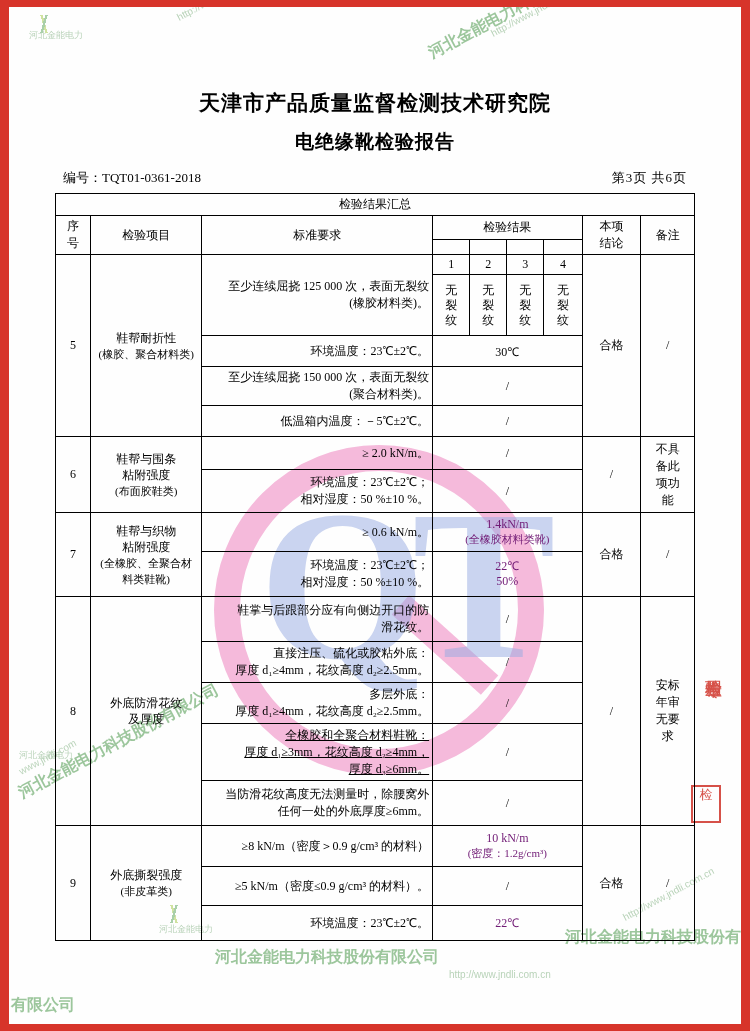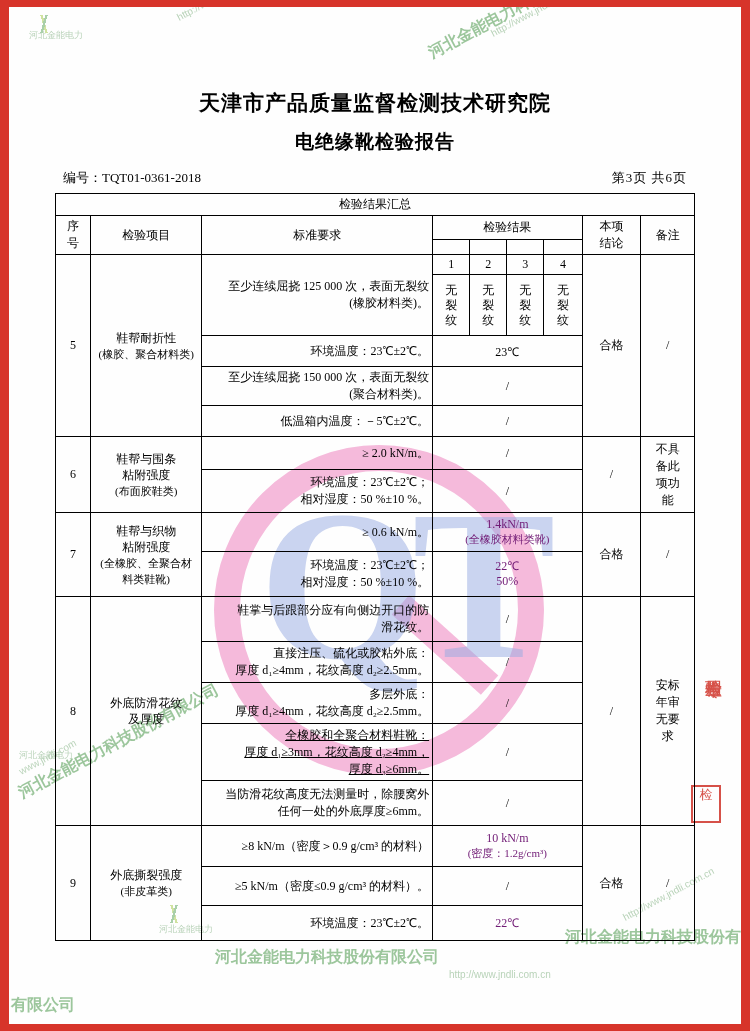--- a/index.html
+++ b/index.html
@@ -245,21 +245,21 @@
         <td class="c-center" rowspan="5">/</td>
       </tr>
       <tr>
         <td class="c-center vtxt" style="height:56px;">无<br>裂<br>纹</td>
         <td class="c-center vtxt">无<br>裂<br>纹</td>
         <td class="c-center vtxt">无<br>裂<br>纹</td>
         <td class="c-center vtxt">无<br>裂<br>纹</td>
       </tr>
       <tr>
         <td class="req" style="height:26px;">环境温度：23℃±2℃。</td>
-        <td class="c-center" colspan="4">23℃</td>
+        <td class="c-center" colspan="4">30℃</td>
       </tr>
       <tr>
         <td class="req" style="height:34px;">
           <div>至少连续屈挠 150 000 次，表面无裂纹</div>
           <div>(聚合材料类)。</div>
         </td>
         <td class="c-center" colspan="4">/</td>
       </tr>
       <tr>
         <td class="req" style="height:26px;">低温箱内温度：－5℃±2℃。</td>

